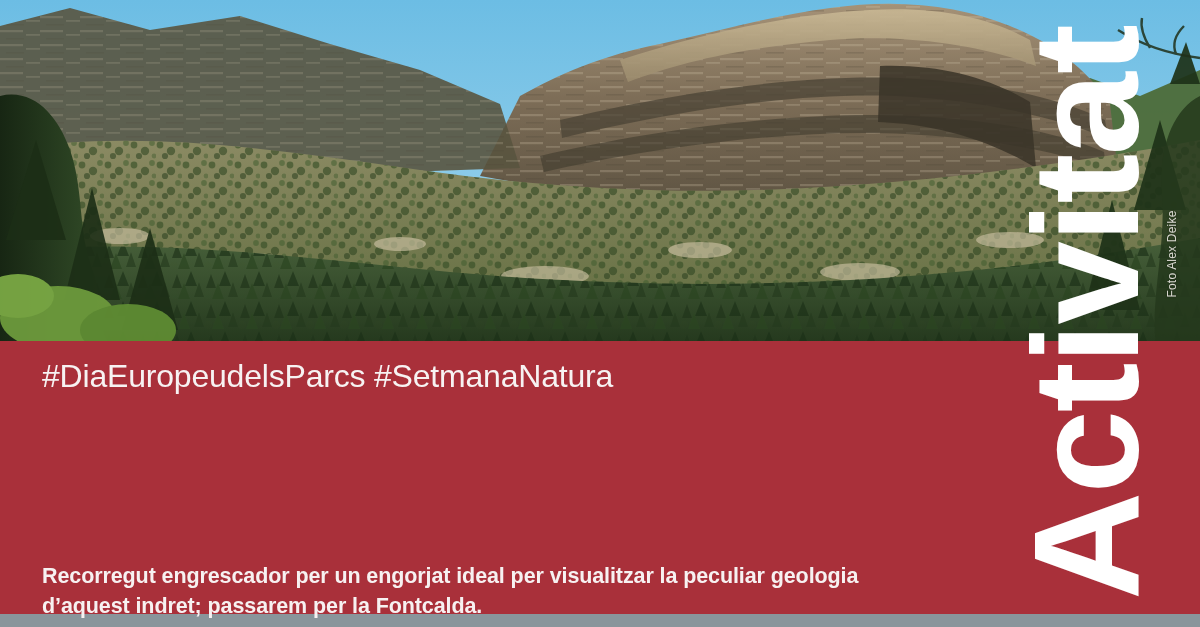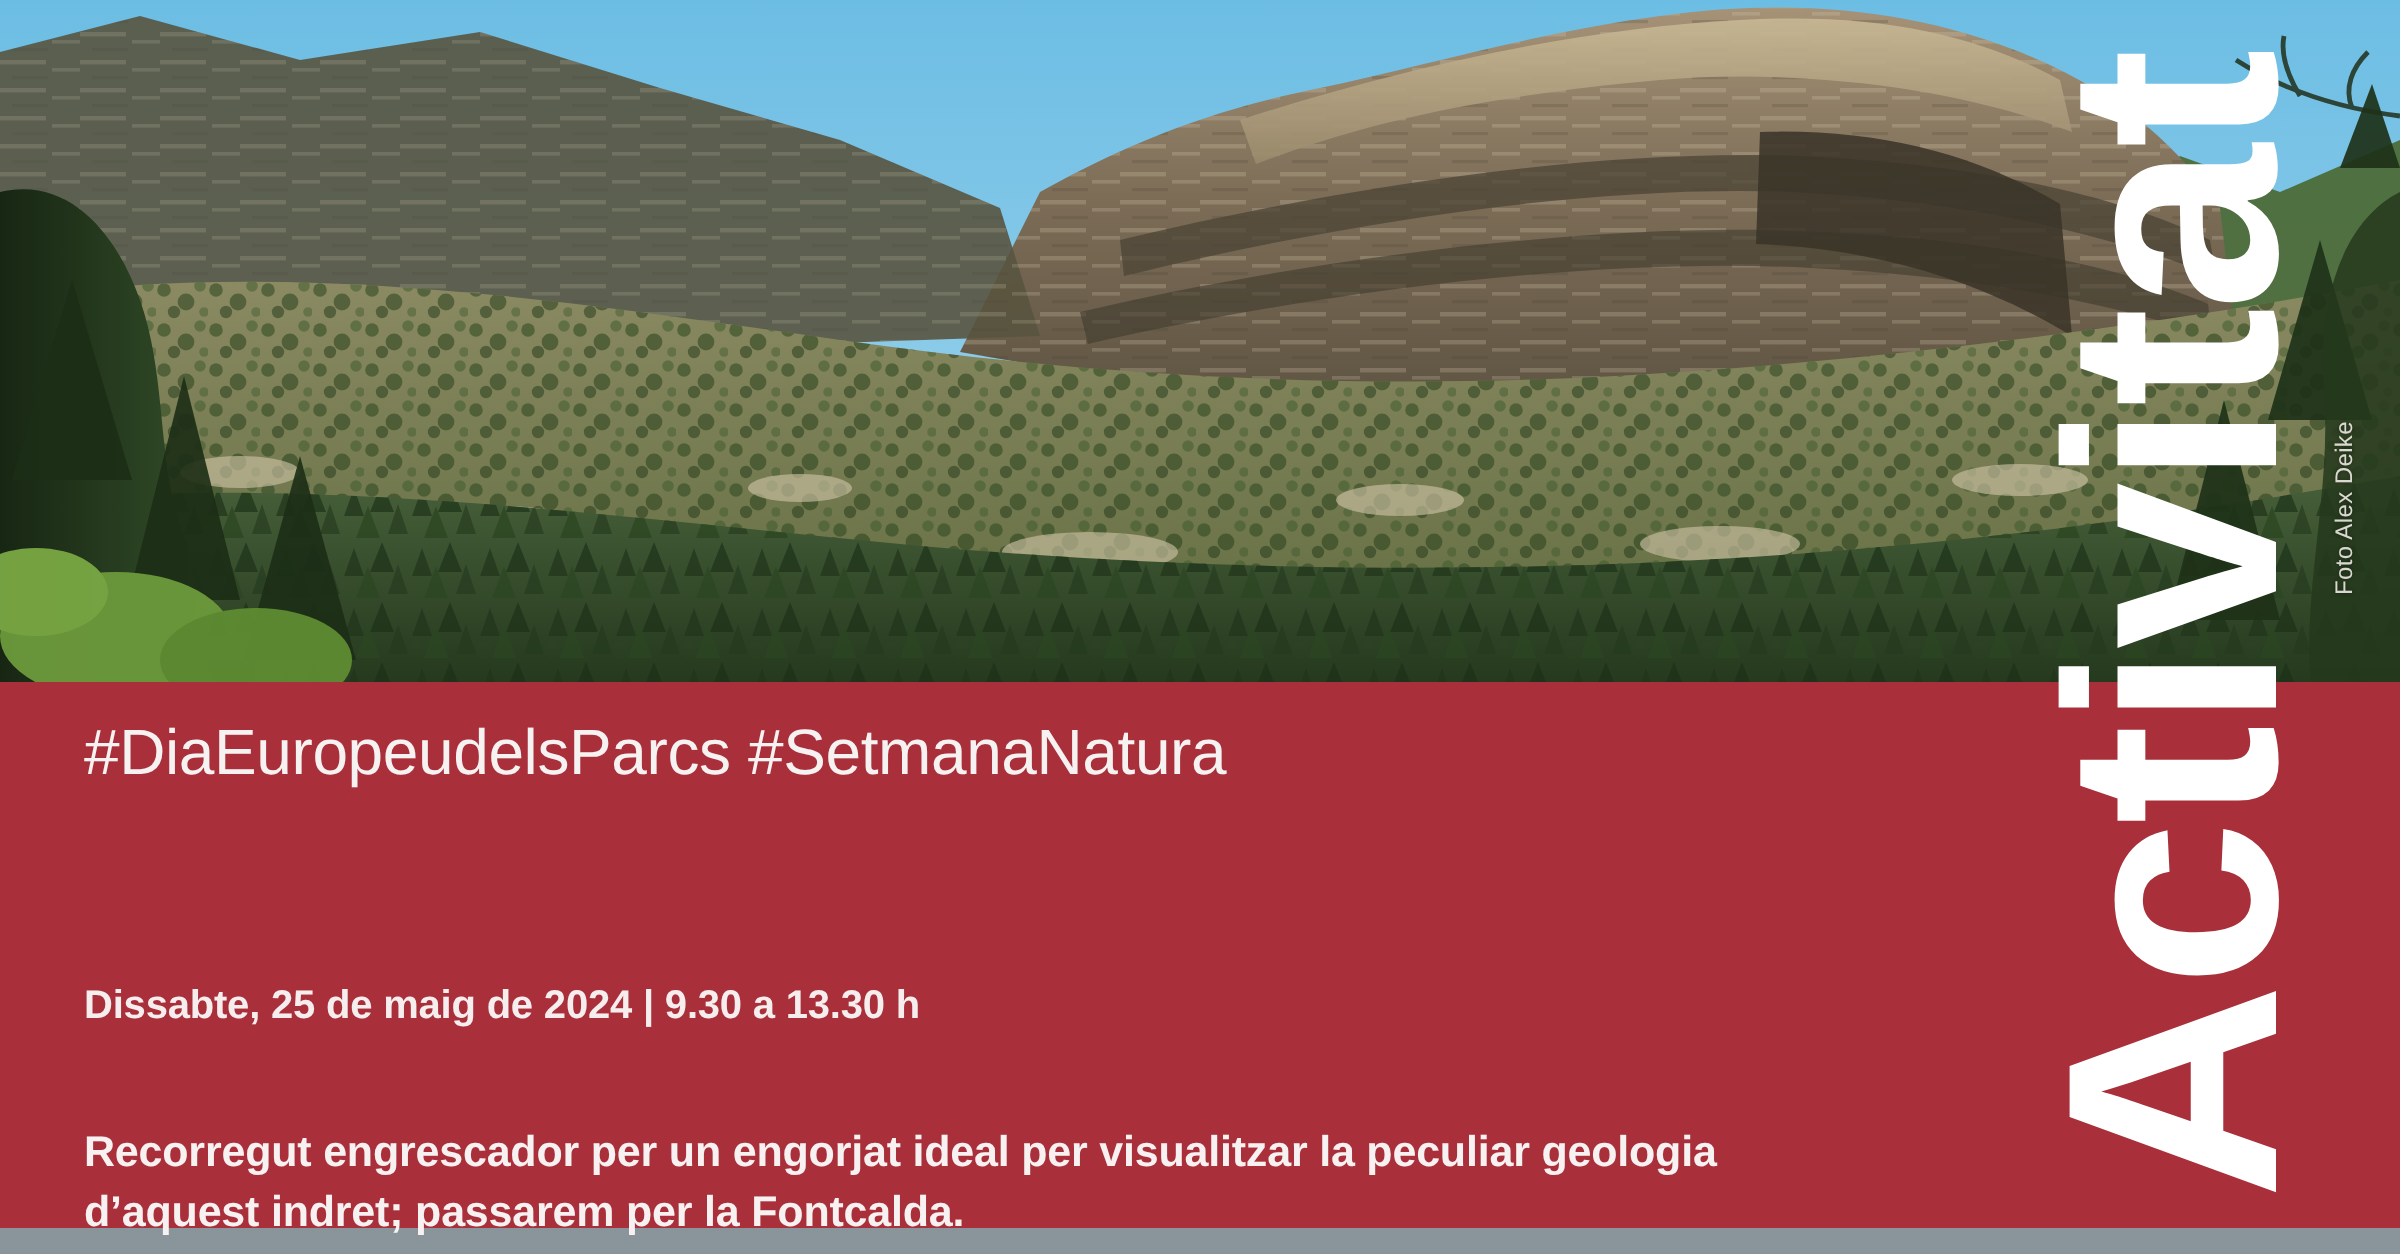--- a/index.html
+++ b/index.html
@@ -283,21 +283,20 @@
         <path d="M1176,54 C1172,44 1176,34 1184,26"></path>
       </g>
     </svg>
   </div>
 
   <div class="banner">
     <div class="banner-inner">
       <div class="hashtags">#DiaEuropeudelsParcs #SetmanaNatura</div>
 
 
-      <div class="datetime">Dissabte, 25 de maig de 2024 | 9.30 a 13.30 h</div>
 
       <p class="description">Recorregut engrescador per un engorjat ideal per visualitzar la peculiar geologia d’aquest indret; passarem per la Fontcalda.</p>
     </div>
   </div>
 
   <div class="wordmark-layer">
     <div class="wordmark">Activitat</div>
   </div>
 
   <div class="credit">Foto Alex Deike</div>

